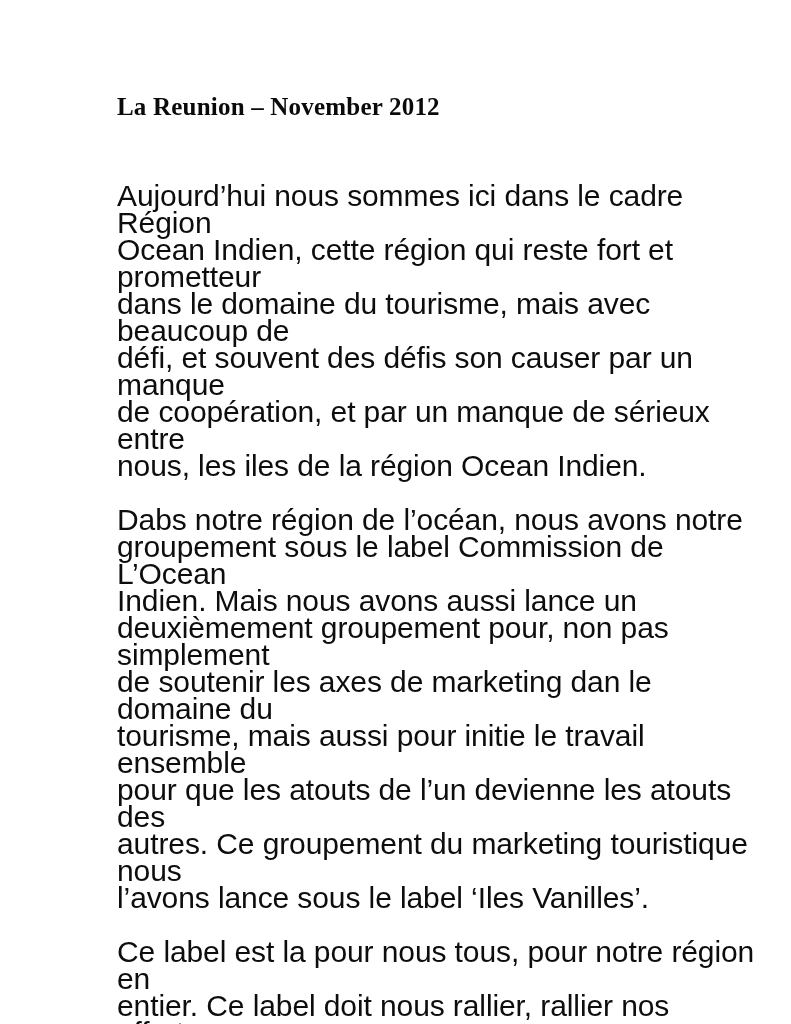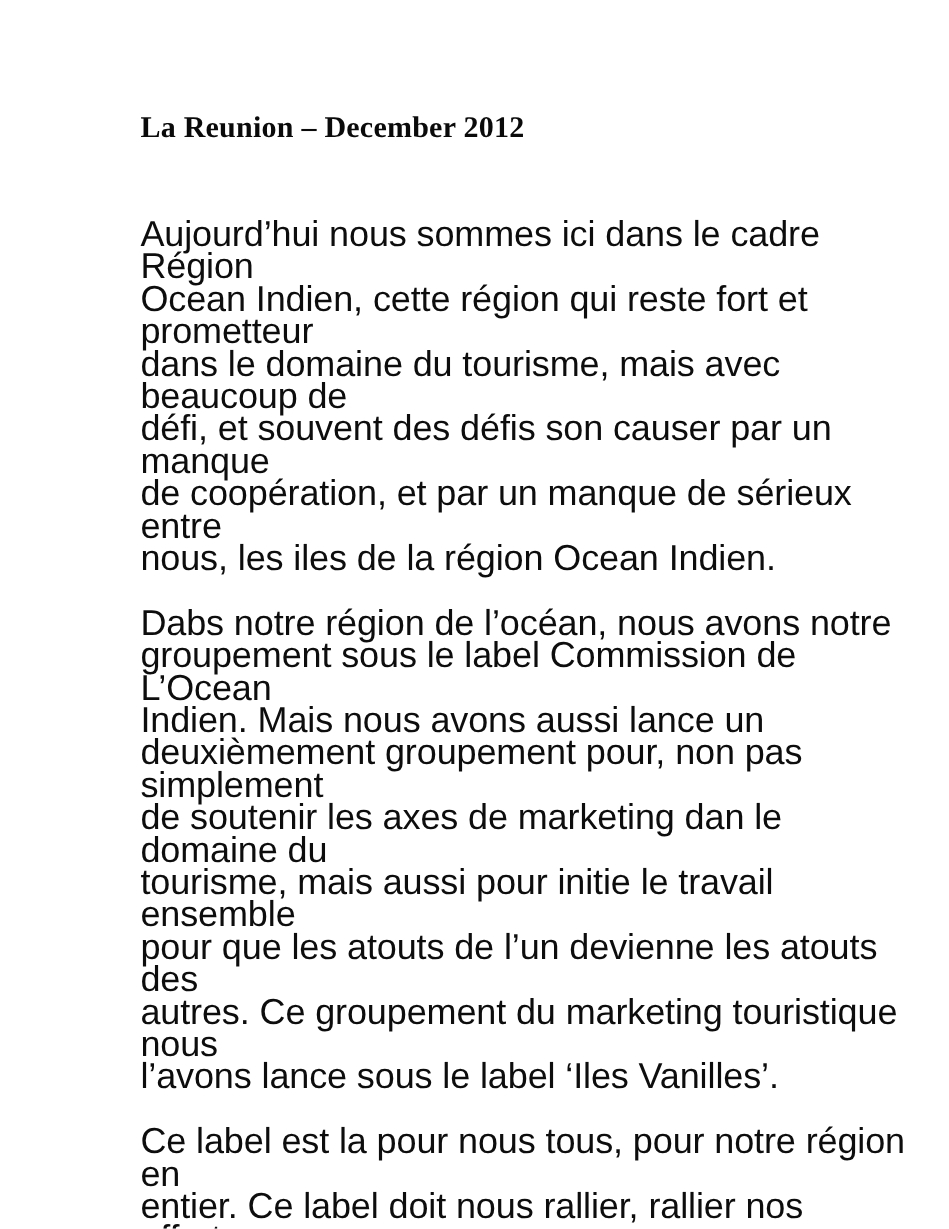--- a/index.html
+++ b/index.html
@@ -41,21 +41,21 @@
   }
   .paragraph:last-child {
     margin-bottom: 0;
   }
 </style>
 </head>
 <body>
 
 <div class="page">
   <div class="content">
-    <h1 class="doc-title">La Reunion – December 2012</h1>
+    <h1 class="doc-title">La Reunion – November 2012</h1>
     <p class="paragraph">Aujourd’hui nous sommes ici dans le cadre Région
 Ocean Indien, cette région qui reste fort et prometteur
 dans le domaine du tourisme, mais avec beaucoup de
 défi, et souvent des défis son causer par un manque
 de coopération, et par un manque de sérieux entre
 nous, les iles de la région Ocean Indien.</p>
     <p class="paragraph">Dabs notre région de l’océan, nous avons notre
 groupement sous le label Commission de L’Ocean
 Indien. Mais nous avons aussi lance un
 deuxièmement groupement pour, non pas simplement

